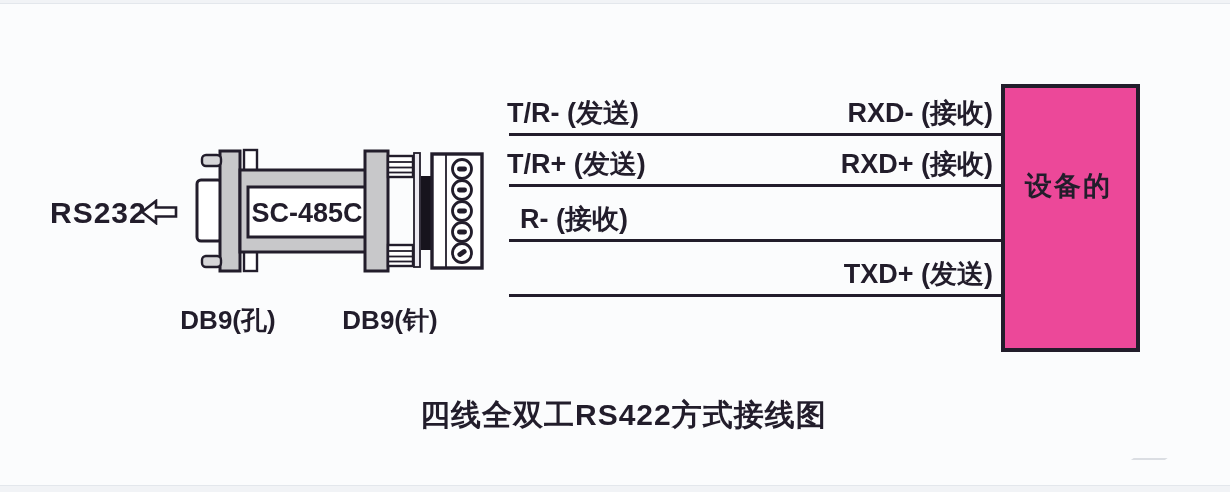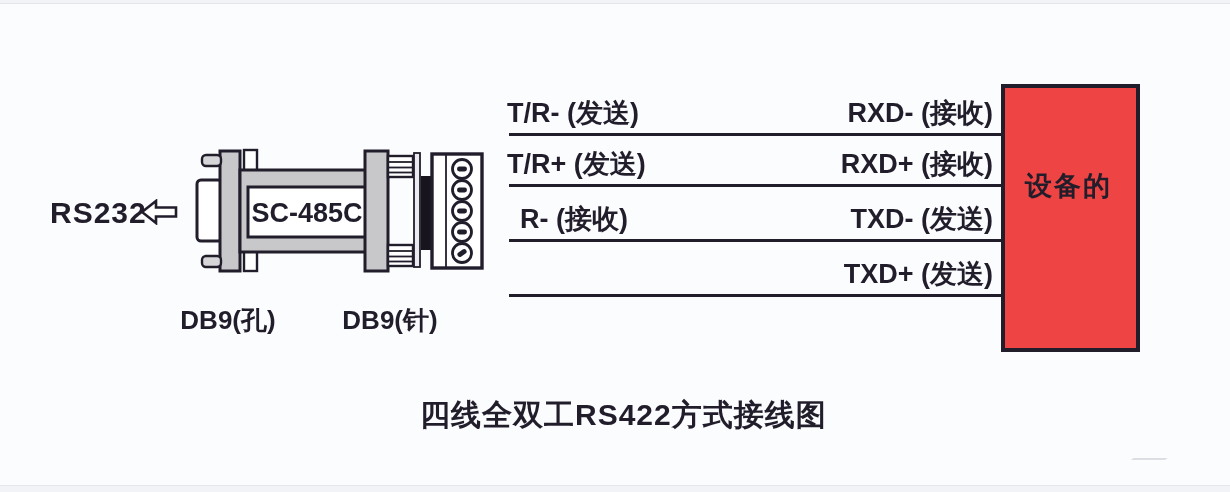--- a/index.html
+++ b/index.html
@@ -41,21 +41,21 @@
   .wire-label{
     position:absolute;height:36px;line-height:36px;
     font-size:27px;font-weight:bold;white-space:nowrap;
   }
   .wire-label.left{left:507px;}
   .wire-label.left.indent{left:520px;}
   .wire-label.right{right:237px;text-align:left;}
 
   .device-box{
     position:absolute;left:1001px;top:84px;width:139px;height:268px;
-    box-sizing:border-box;border:4px solid #221d2b;background:#ef4444;
+    box-sizing:border-box;border:4px solid #221d2b;background:#ec4899;
   }
   .device-box .box-text{
     margin:82px 0 0 20px;
     font-size:27px;font-weight:600;line-height:32px;letter-spacing:2px;
   }
   .device-box .latin{letter-spacing:1px;font-weight:bold;}
 
   .caption{
     position:absolute;left:420px;top:395px;width:540px;
     text-align:left;font-size:30px;font-weight:600;letter-spacing:1px;
@@ -139,21 +139,20 @@
 
   <div class="wire-label left" style="top:95px">T/R- (发送)</div>
   <div class="wire-label right" style="top:95px">RXD- (接收)</div>
   <div class="wire-line" style="top:133px"></div>
 
   <div class="wire-label left" style="top:146px">T/R+ (发送)</div>
   <div class="wire-label right" style="top:146px">RXD+ (接收)</div>
   <div class="wire-line" style="top:184px"></div>
 
   <div class="wire-label left indent" style="top:201px">R- (接收)</div>
-  <div class="wire-label right" style="top:201px">TXD- (发送)</div>
   <div class="wire-line" style="top:239px"></div>
 
   <div class="wire-label right" style="top:256px">TXD+ (发送)</div>
   <div class="wire-line" style="top:294px"></div>
 
   <div class="device-box">
     <div class="box-text">
       <div>设备的</div>
     </div>
   </div>

